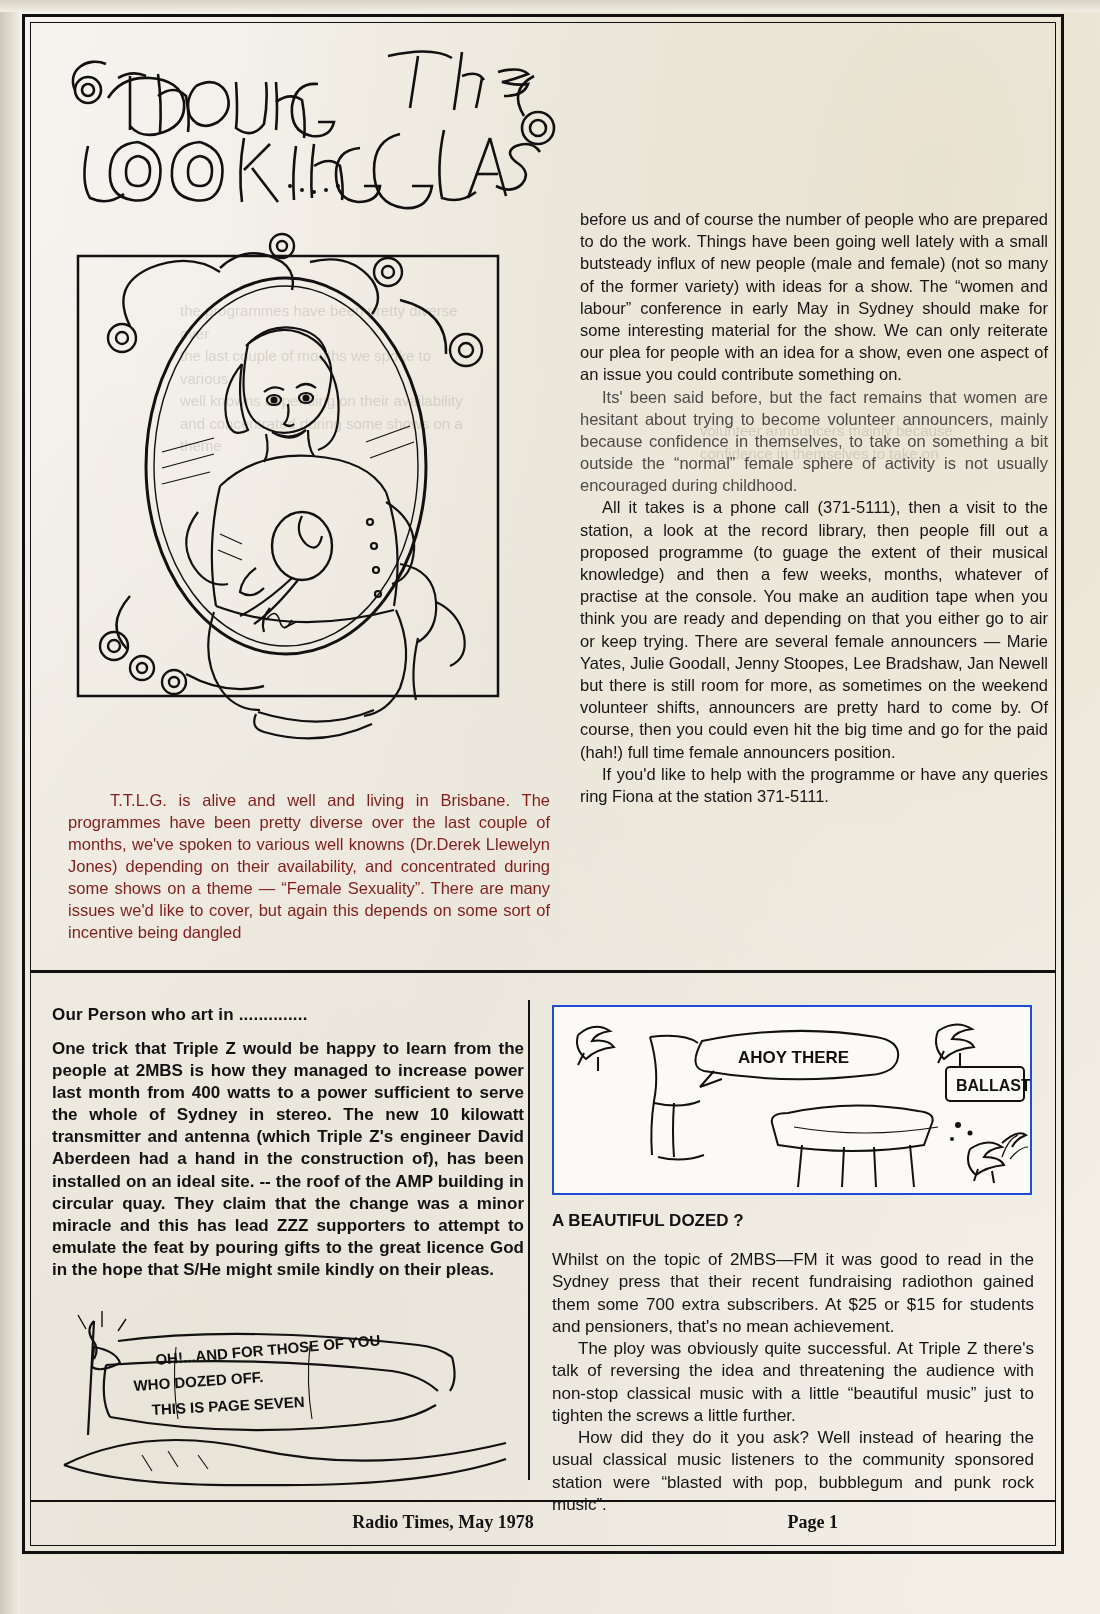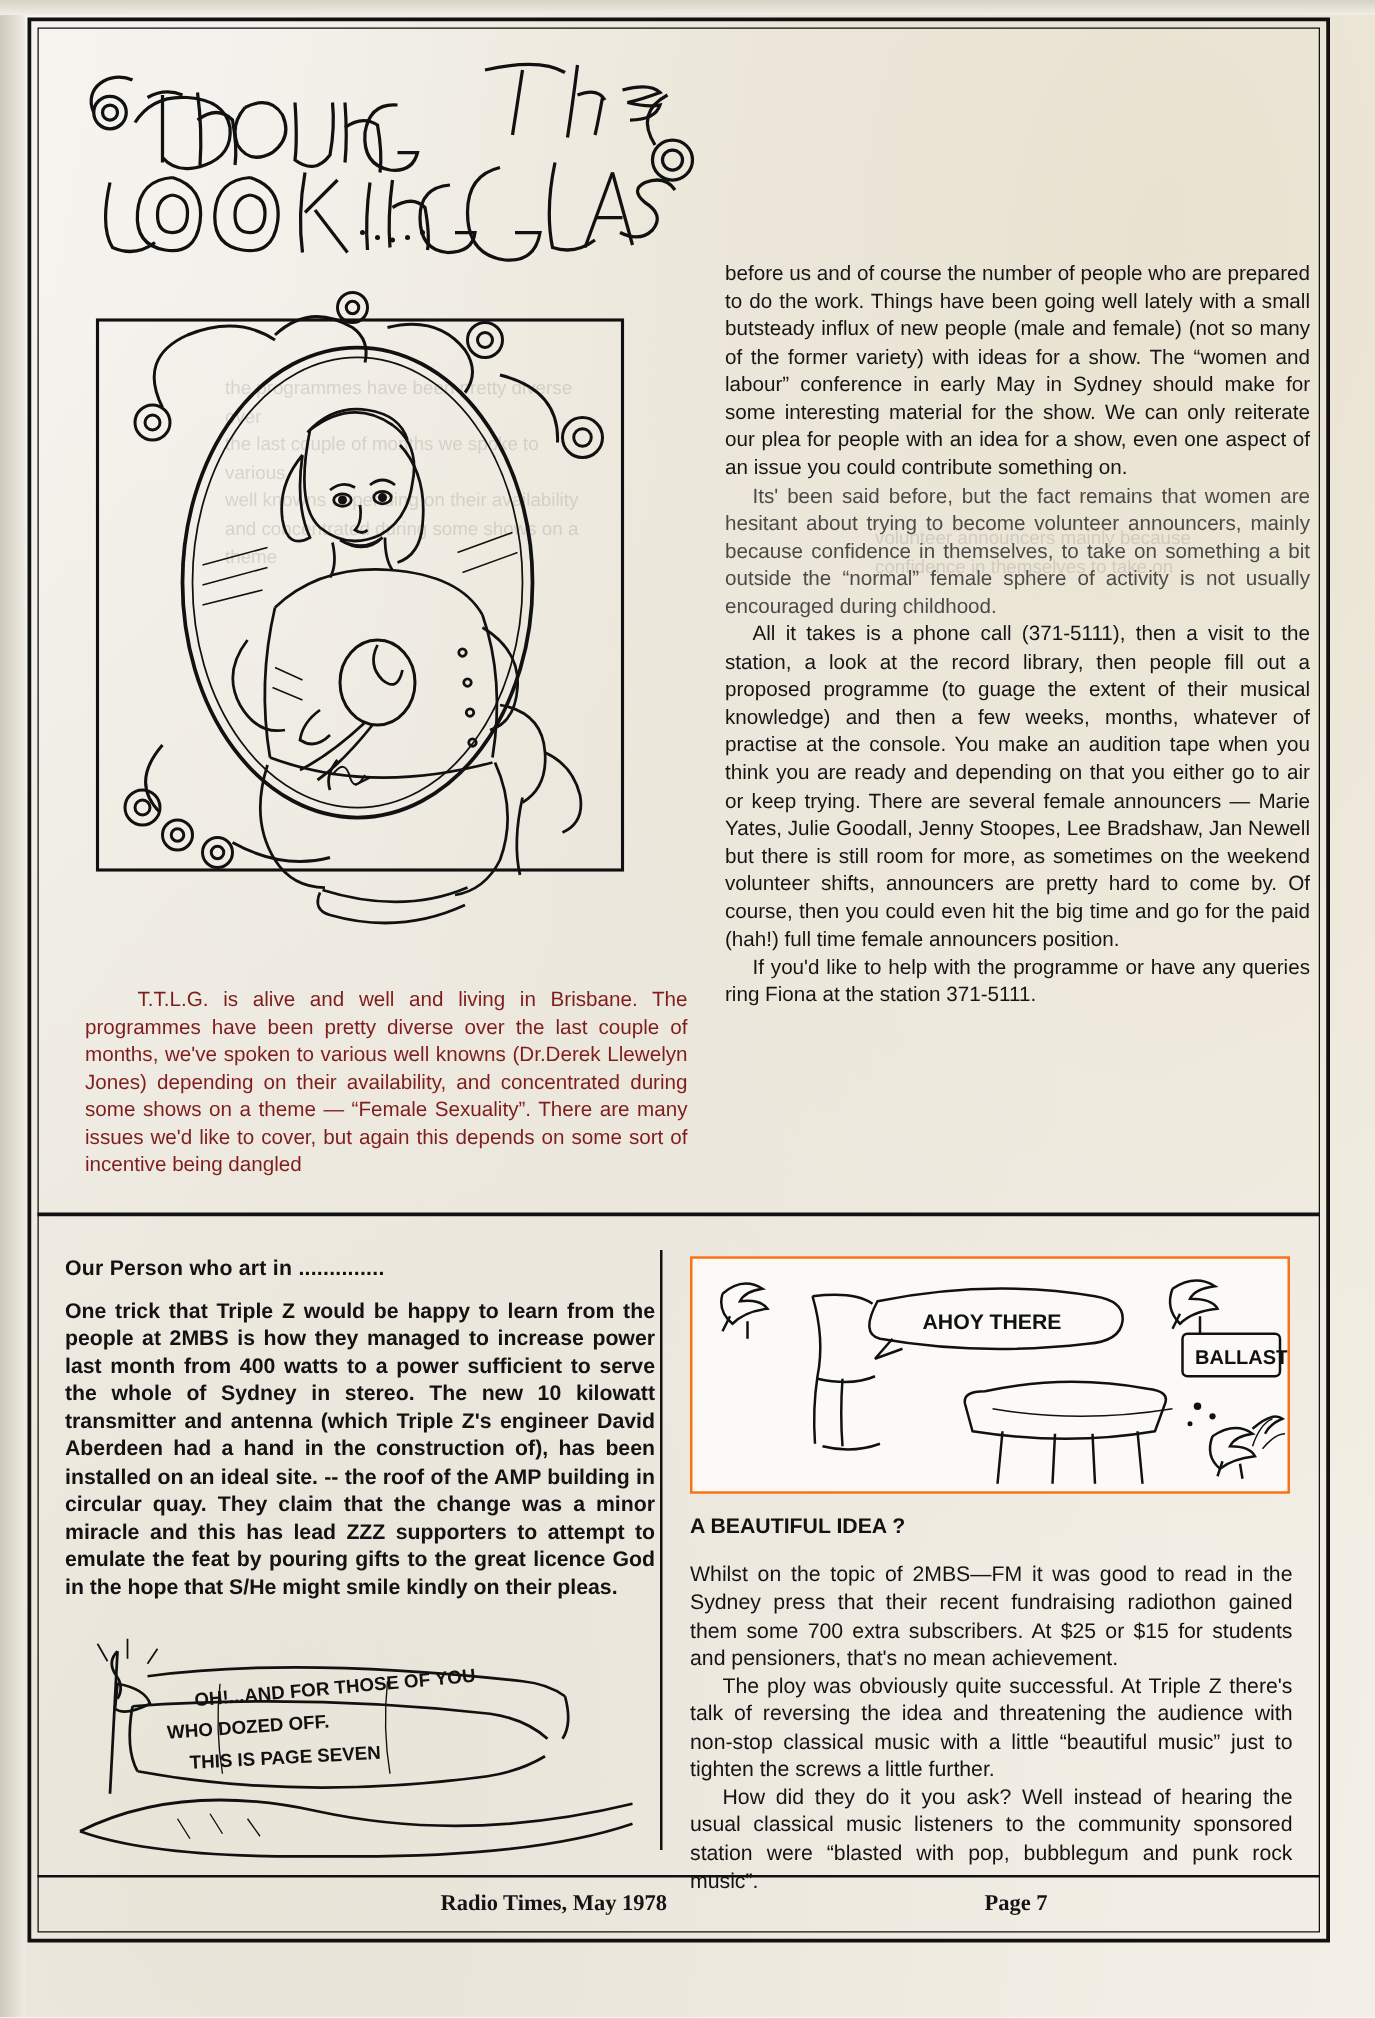--- a/index.html
+++ b/index.html
@@ -146,21 +146,21 @@
 
   .bottom-right {
     position: absolute;
     left: 552px;
     top: 1005px;
     width: 482px;
   }
   .cartoon-box {
     width: 480px;
     height: 190px;
-    border: 2px solid #f97316;
+    border: 2px solid #1d4ed8;
     box-sizing: border-box;
     background: #fbfaf6;
     position: relative;
     overflow: hidden;
   }
   .br-head {
     margin-top: 16px;
     font-size: 17px;
     font-weight: bold;
     color: #121212;
@@ -490,26 +490,26 @@
 
           <path d="M448 150 q6 -18 16 -22 M456 152 q10 -12 18 -12" stroke-width="1.2"></path>
         </g>
         <g font-family="'Liberation Sans', sans-serif" fill="#111" font-weight="bold">
           <text x="184" y="56" font-size="17">AHOY THERE</text>
           <text x="402" y="84" font-size="16">BALLAST</text>
         </g>
       </svg>
     </div>
 
-    <div class="br-head">A BEAUTIFUL IDEA ?</div>
+    <div class="br-head">A BEAUTIFUL DOZED ?</div>
     <div class="br-body">
       <p>Whilst on the topic of 2MBS—FM it was good to read in the Sydney press that their recent fundraising radiothon gained them some 700 extra subscribers. At $25 or $15 for students and pensioners, that's no mean achievement.</p>
       <p>The ploy was obviously quite successful. At Triple Z there's talk of reversing the idea and threatening the audience with non-stop classical music with a little “beautiful music” just to tighten the screws a little further.</p>
       <p>How did they do it you ask? Well instead of hearing the usual classical music listeners to the community sponsored station were “blasted with pop, bubblegum and punk rock music”.</p>
     </div>
   </div>
 
   <div class="footer-rule"></div>
   <div class="footer">
     <div class="footer-center">Radio Times, May 1978</div>
-    <div class="footer-right">Page  7</div>
+    <div class="footer-right">Page  1</div>
   </div>
 </div>
 
 </body></html>

